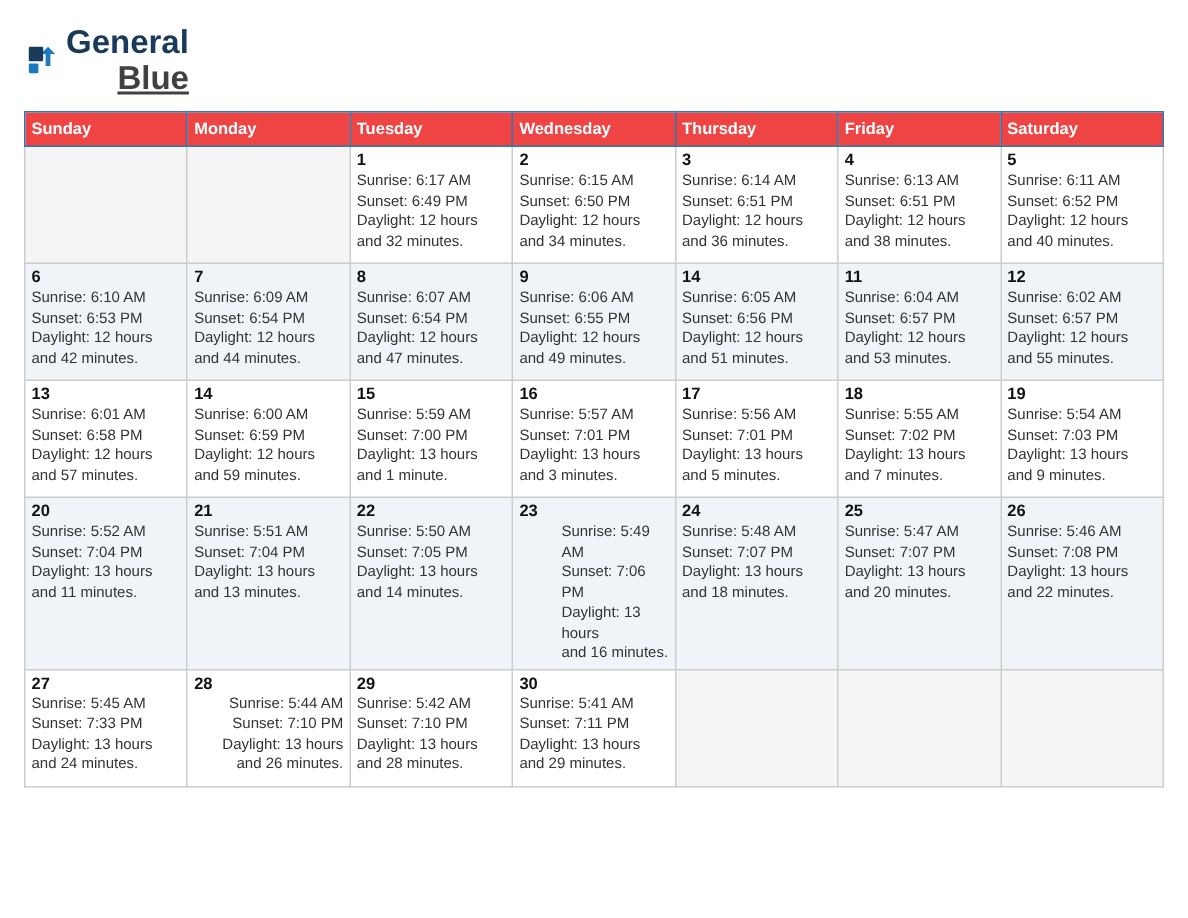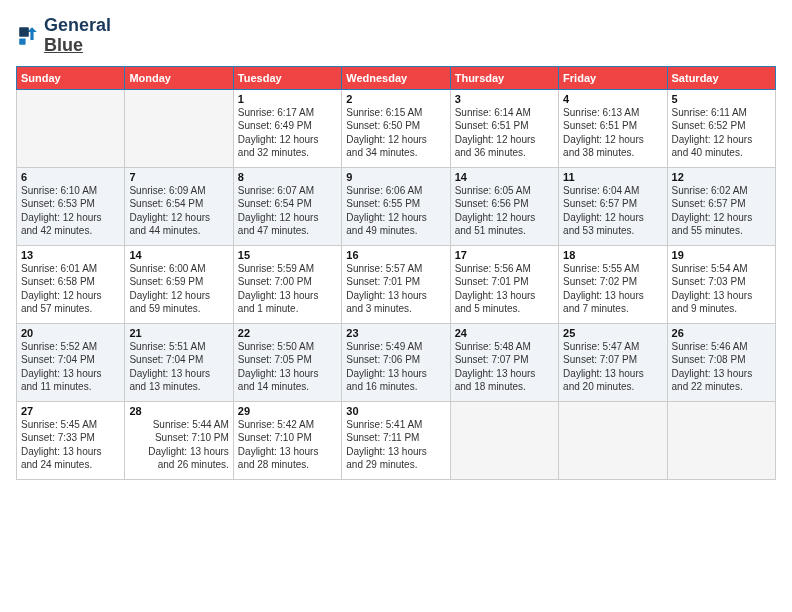--- a/index.html
+++ b/index.html
@@ -20,24 +20,25 @@
       display: flex;
       justify-content: space-between;
       align-items: flex-start;
       margin-bottom: 10px;
     }
     .logo {
       display: flex;
       align-items: center;
     }
     .logo-text {
-      font-size: 18px;
+      font-size: 22px;
       font-weight: bold;
       color: #1a3a5c;
       line-height: 1.1;
+      text-align: right;
     }
     .logo-blue {
       color: #404040;
       text-decoration: underline;
     }
     .logo-icon {
       width: 24px;
       height: 24px;
       margin-right: 4px;
     }
@@ -286,21 +287,21 @@
           </td>
           <td>
             <span class="day-num">22</span>
             <div class="day-detail" style="white-space: pre-line;">Sunrise: 5:50 AM
 Sunset: 7:05 PM
 Daylight: 13 hours
 and 14 minutes.</div>
           </td>
           <td>
             <span class="day-num">23</span>
-            <div class="day-detail" style="white-space: pre-line;">Sunrise: 5:49 AM
+            <div class="day-detail" style="white-space: pre-line; margin-left: 28px;">Sunrise: 5:49 AM
 Sunset: 7:06 PM
 Daylight: 13 hours
 and 16 minutes.</div>
           </td>
           <td>
             <span class="day-num">24</span>
             <div class="day-detail" style="white-space: pre-line;">Sunrise: 5:48 AM
 Sunset: 7:07 PM
 Daylight: 13 hours
 and 18 minutes.</div>

